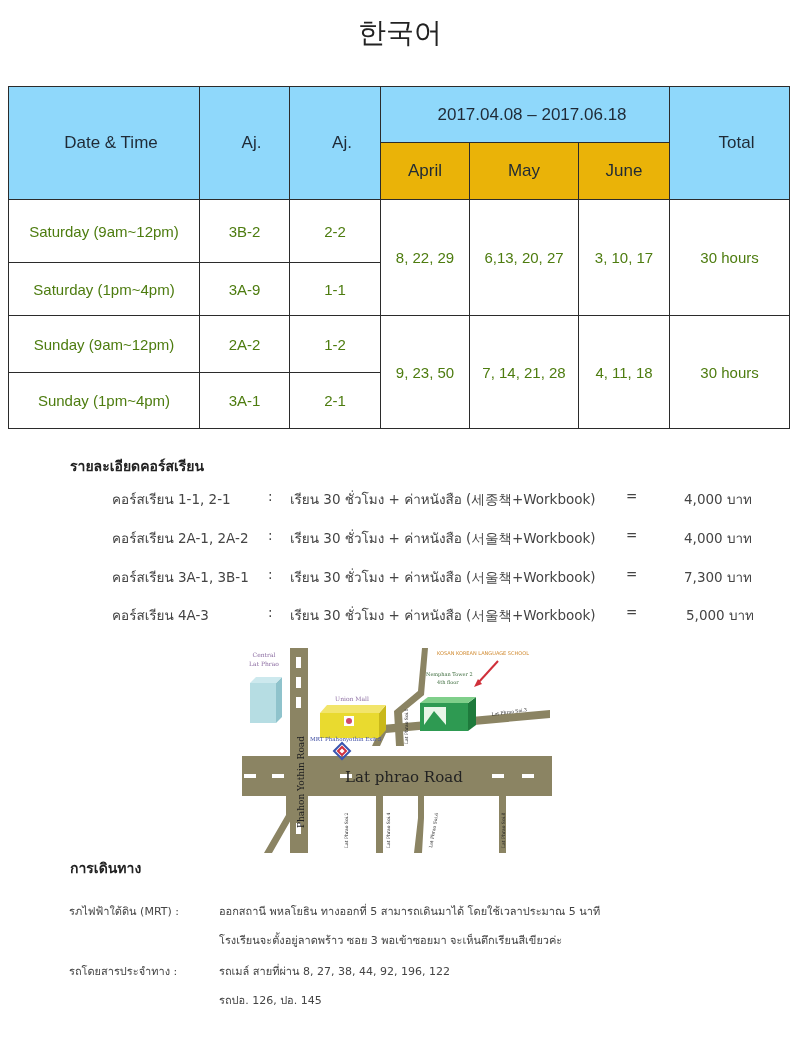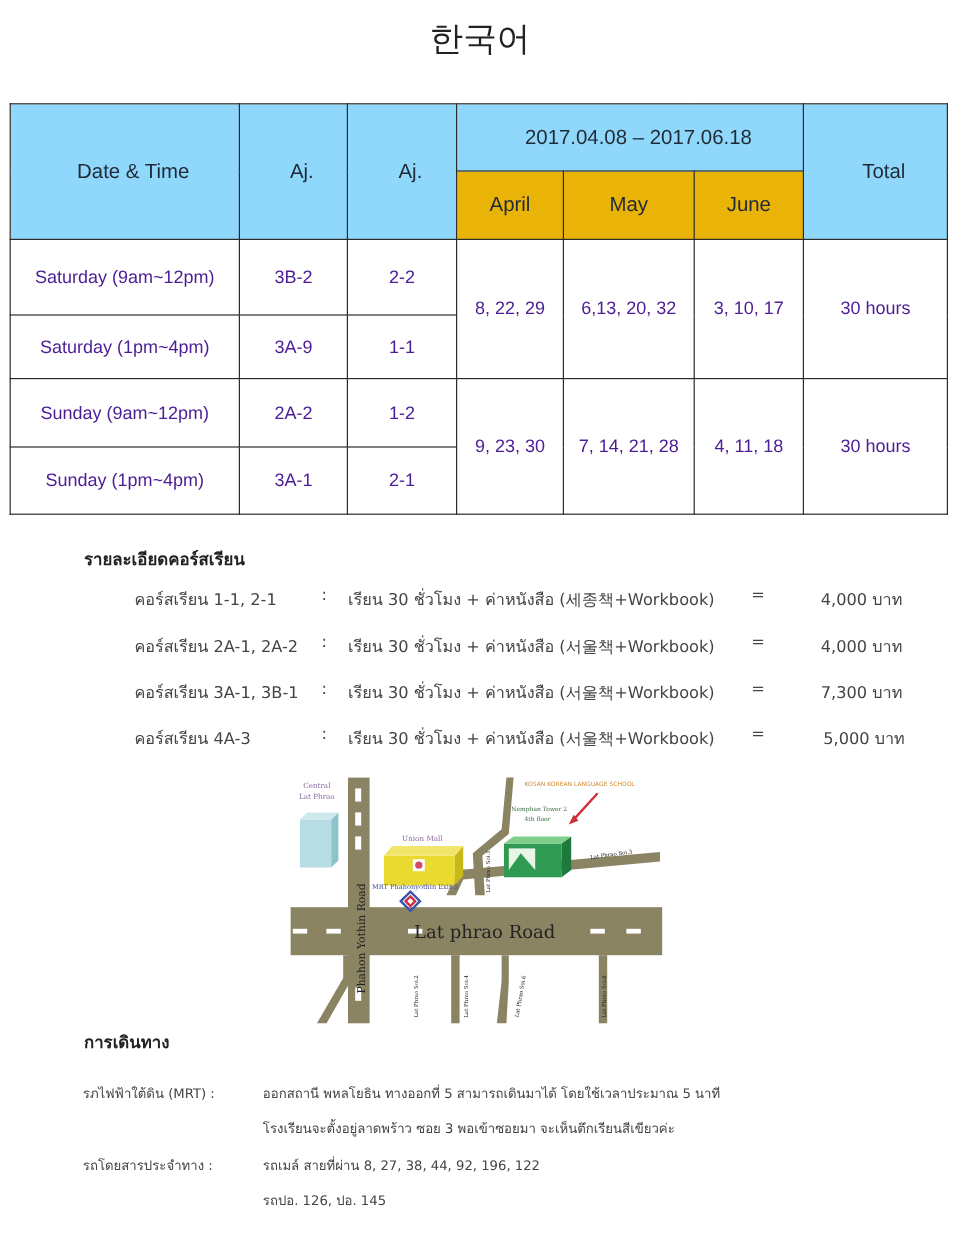--- a/index.html
+++ b/index.html
@@ -4,21 +4,21 @@
 <style>
   html, body { margin:0; padding:0; background:#ffffff; }
   body { width:800px; height:1040px; position:relative; overflow:hidden;
          font-family:"Liberation Sans", "DejaVu Sans", sans-serif; color:#333; }
   .title { position:absolute; left:0; top:14px; width:800px; text-align:center;
            font-size:28px; color:#222; font-family:"DejaVu Sans", sans-serif; }
 
   table.sched { position:absolute; left:8px; top:86px; width:781px;
                 border-collapse:collapse; table-layout:fixed; }
   table.sched td { border:1px solid #2b2b2b; text-align:center; vertical-align:middle;
-                   font-size:15px; color:#4c1d95; padding:0; }
+                   font-size:15px; color:#4d7c0f; padding:0; }
   table.sched .h { background:#8fd8fb; color:#1f2a36; font-size:17px;padding-left:14px; }
   table.sched .hm { background:#eab308; color:#1f2a36; font-size:17px; }
 
   .sec-h { position:absolute; left:70px; font-weight:bold; font-size:14px; color:#222;
            font-family:"DejaVu Sans", sans-serif; }
   .course { position:absolute; left:112px; font-size:13.5px; color:#444; height:20px;
             font-family:"DejaVu Sans", sans-serif; }
   .course span { position:absolute; white-space:nowrap; top:0; }
 
   .map { position:absolute; left:242px; top:643px; width:310px; height:210px; }
@@ -52,34 +52,34 @@
   <tr style="height:57px">
     <td class="hm">April</td>
     <td class="hm">May</td>
     <td class="hm">June</td>
   </tr>
   <tr style="height:63px">
     <td>Saturday (9am~12pm)</td>
     <td>3B-2</td>
     <td>2-2</td>
     <td rowspan="2">8, 22, 29</td>
-    <td rowspan="2">6,13, 20, 32</td>
+    <td rowspan="2">6,13, 20, 27</td>
     <td rowspan="2">3, 10, 17</td>
     <td rowspan="2">30 hours</td>
   </tr>
   <tr style="height:53px">
     <td>Saturday (1pm~4pm)</td>
     <td>3A-9</td>
     <td>1-1</td>
   </tr>
   <tr style="height:57px">
     <td>Sunday (9am~12pm)</td>
     <td>2A-2</td>
     <td>1-2</td>
-    <td rowspan="2">9, 23, 30</td>
+    <td rowspan="2">9, 23, 50</td>
     <td rowspan="2">7, 14, 21, 28</td>
     <td rowspan="2">4, 11, 18</td>
     <td rowspan="2">30 hours</td>
   </tr>
   <tr style="height:56px">
     <td>Sunday (1pm~4pm)</td>
     <td>3A-1</td>
     <td>2-1</td>
   </tr>
 </tbody>

